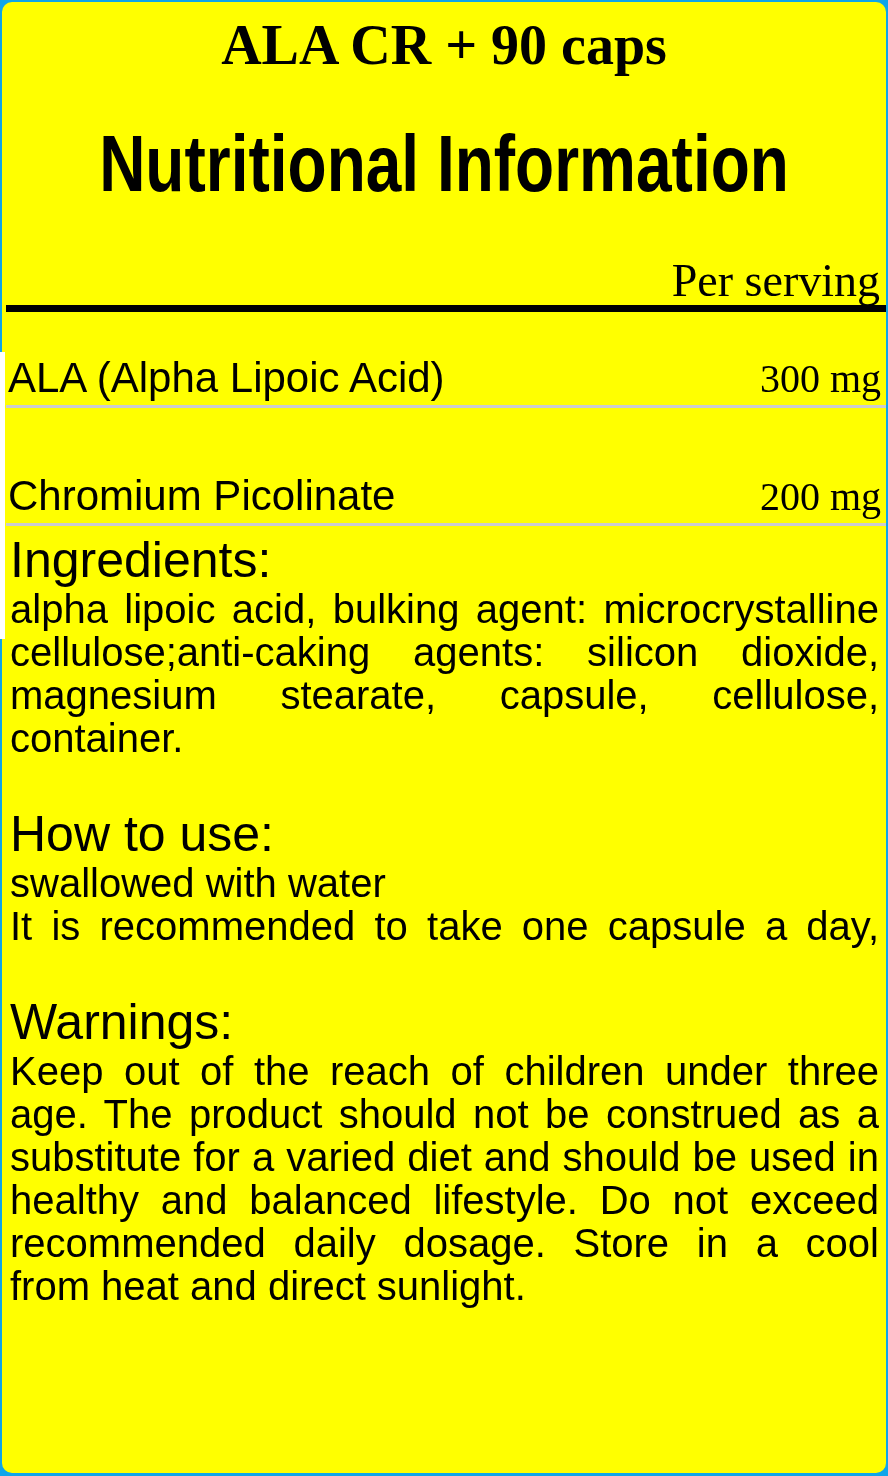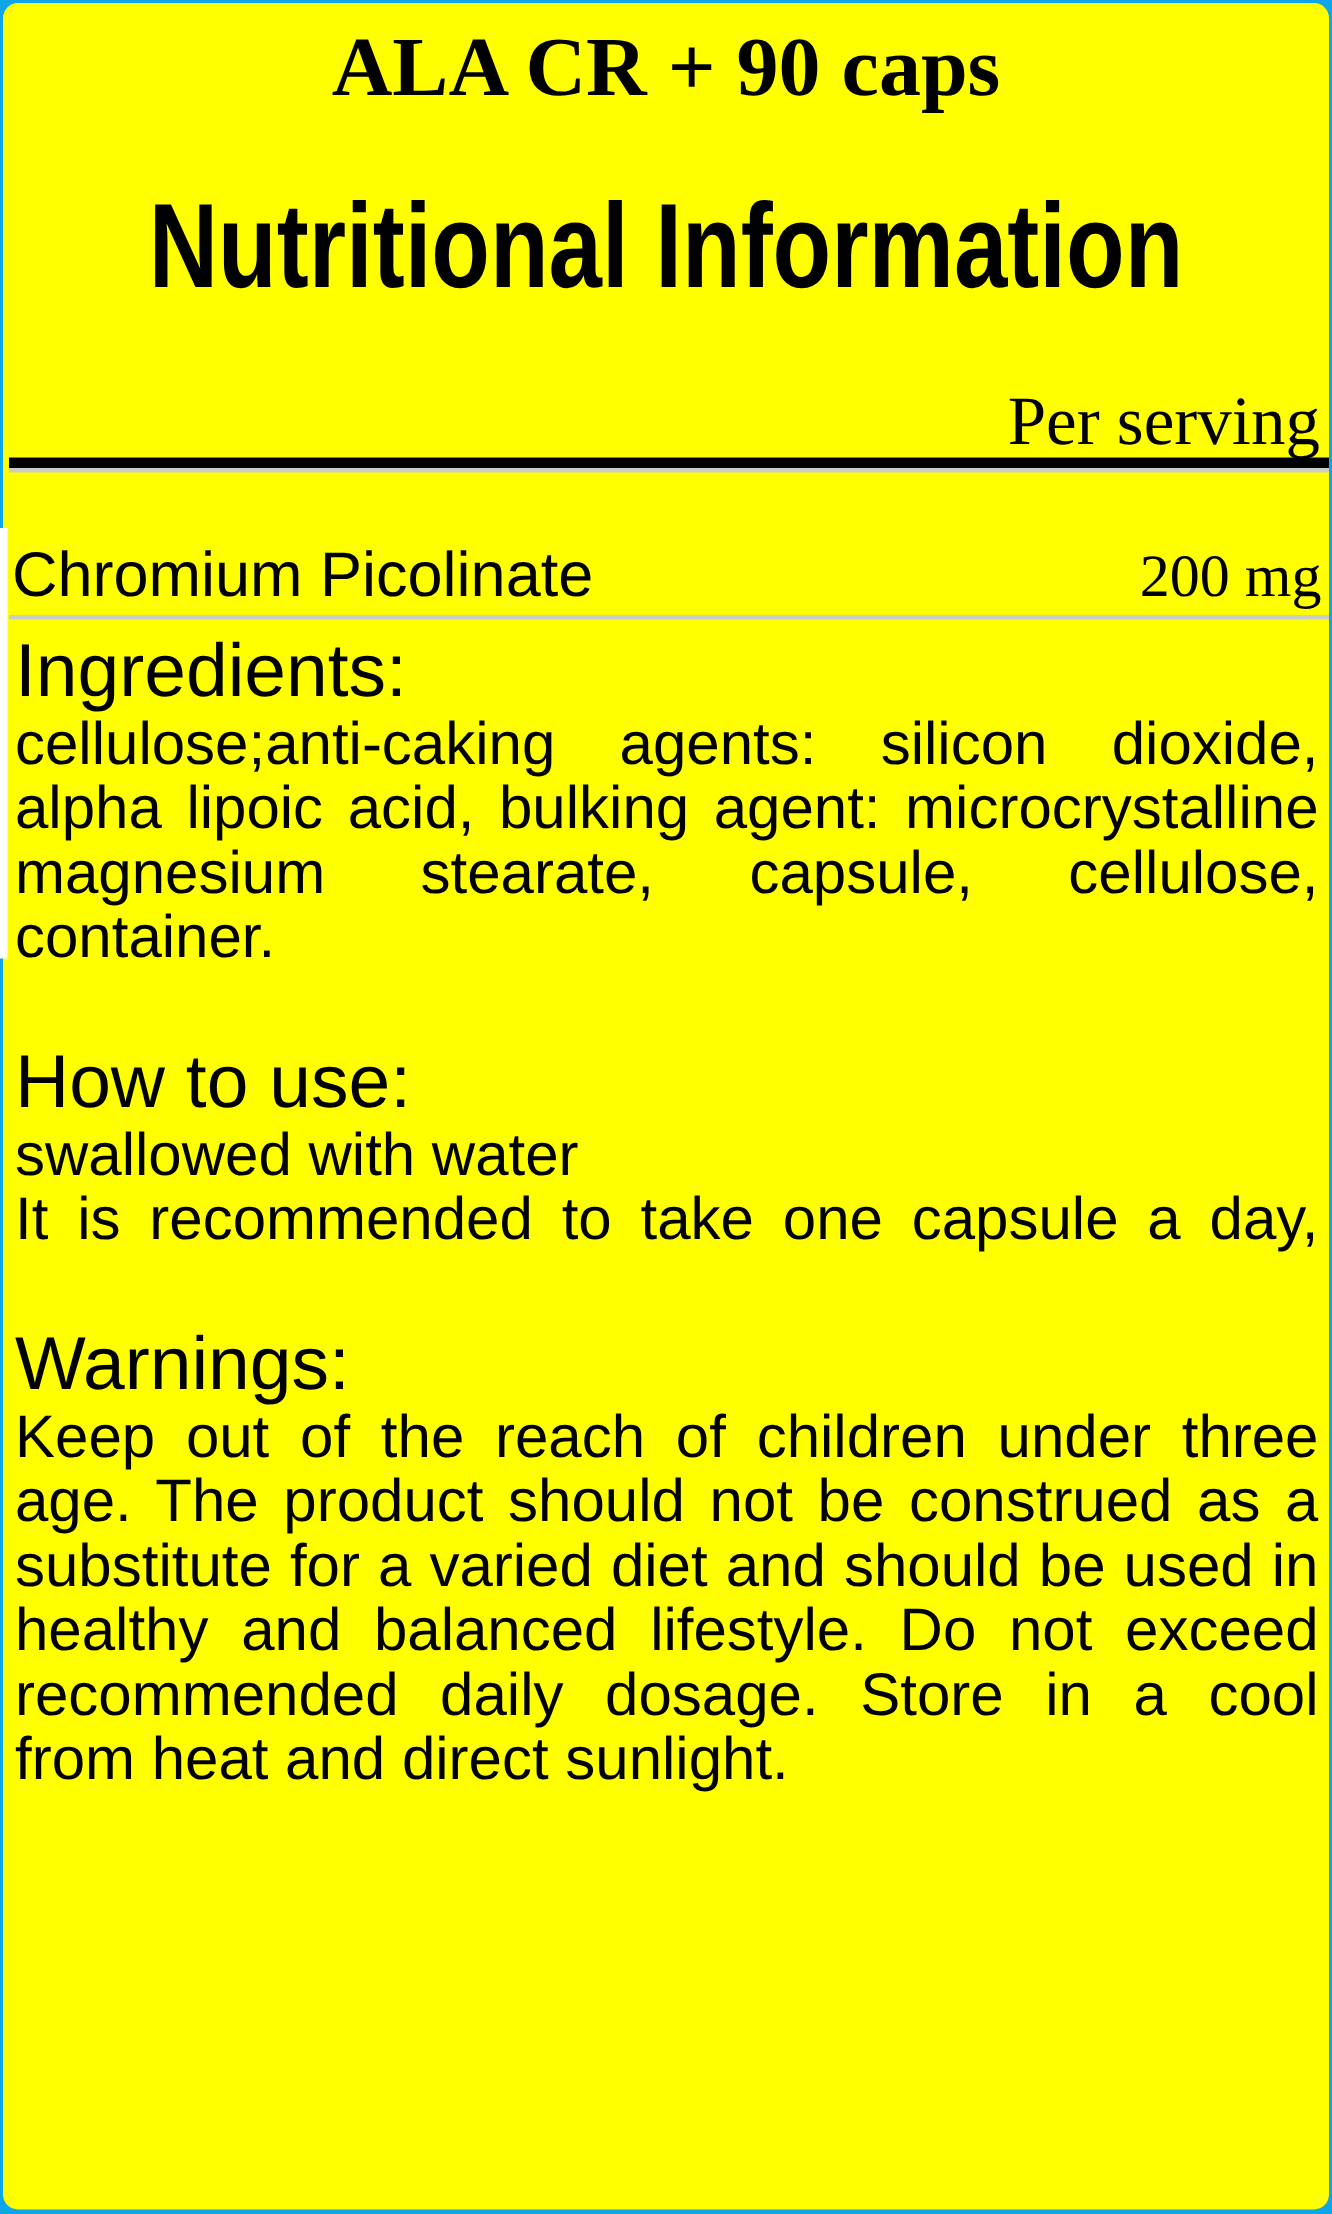--- a/index.html
+++ b/index.html
@@ -60,21 +60,21 @@
     margin-left:4px;
   }
   .fact-row{
     display:flex;
     justify-content:space-between;
     align-items:flex-end;
     padding:0 5px 4px 6px;
     box-sizing:border-box;
   }
   .fact-row.r1{height:93px;}
-  .fact-row.r2{height:95px;}
+  .fact-row.r2{height:95px;margin-top:20px;}
   .fact-name{font-size:42px;line-height:46px;}
   .fact-value{
     font-family:"Liberation Serif",serif;
     font-size:40px;line-height:44px;
   }
   .row-sep{
     height:3px;
     background:#cccccc;
     margin-left:4px;
   }
@@ -122,32 +122,36 @@
     <div class="product-title">ALA CR + 90 caps</div>
 
     <div class="main-heading">Nutritional Information</div>
 
 
     <div class="table-head">
       <span class="per-serving">Per serving</span>
     </div>
     <div class="thick-rule"></div>
 
+    <div class="fact-row r1">
+      <span class="fact-name">ALA (Alpha Lipoic Acid)</span>
+      <span class="fact-value">300 mg</span>
+    </div>
     <div class="row-sep"></div>
 
     <div class="fact-row r2">
       <span class="fact-name">Chromium Picolinate</span>
       <span class="fact-value">200 mg</span>
     </div>
     <div class="row-sep"></div>
 
     <div class="section-heading ing-heading">Ingredients:</div>
     <div class="paragraph">
+        <div class="jline">alpha lipoic acid, bulking agent: microcrystalline</div>
         <div class="jline">cellulose;anti-caking agents: silicon dioxide,</div>
-        <div class="jline">alpha lipoic acid, bulking agent: microcrystalline</div>
         <div class="jline">magnesium stearate, capsule, cellulose, chromium</div>
         <div class="jline last">container.</div>
       </div>
 
     <div class="section-heading how-heading">How to use:</div>
     <div class="paragraph">
         <div class="jline last">swallowed with water</div>
         <div class="jline">It is recommended to take one capsule a day,</div>
       </div>
 

